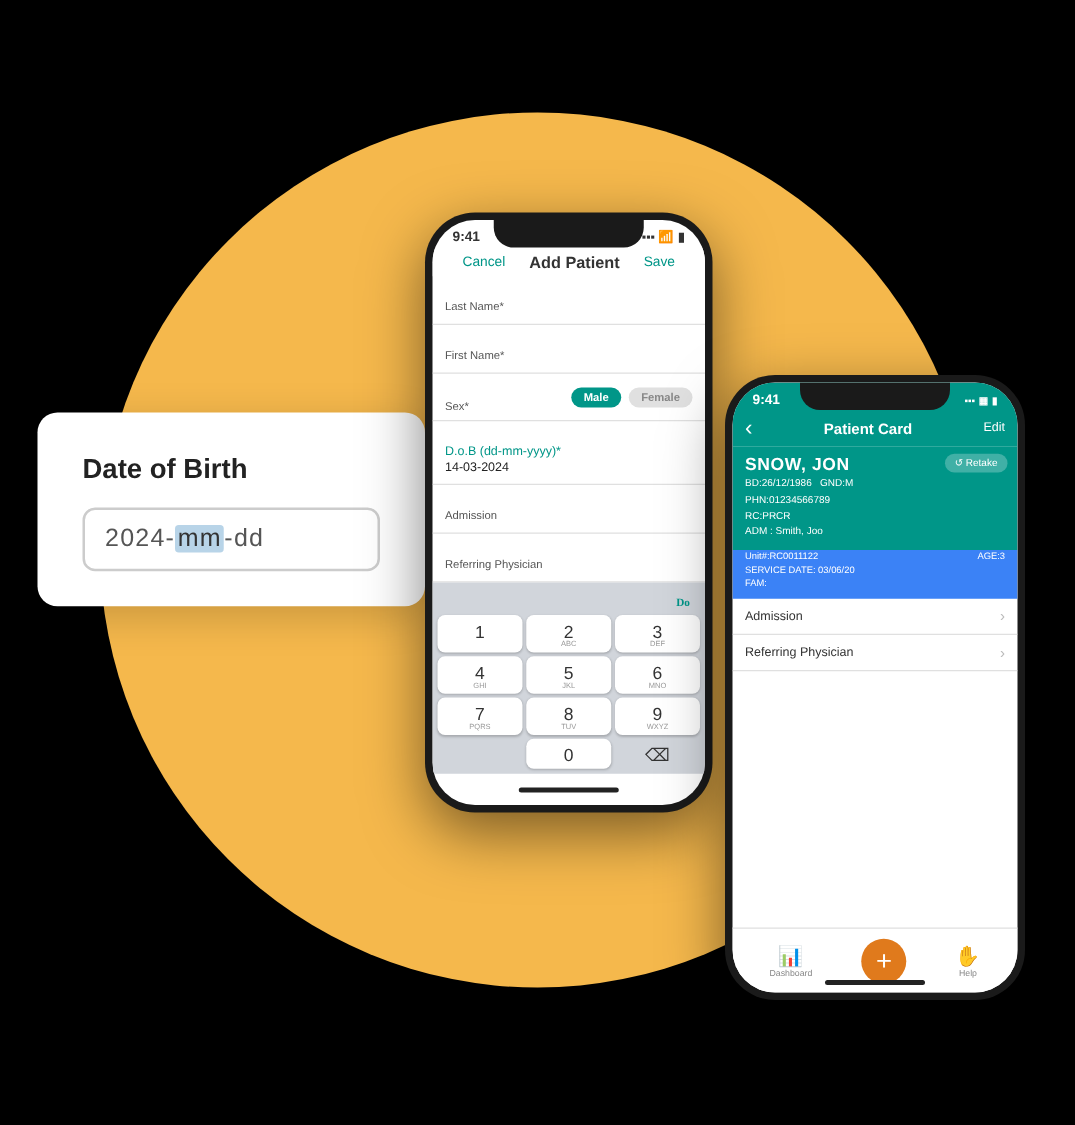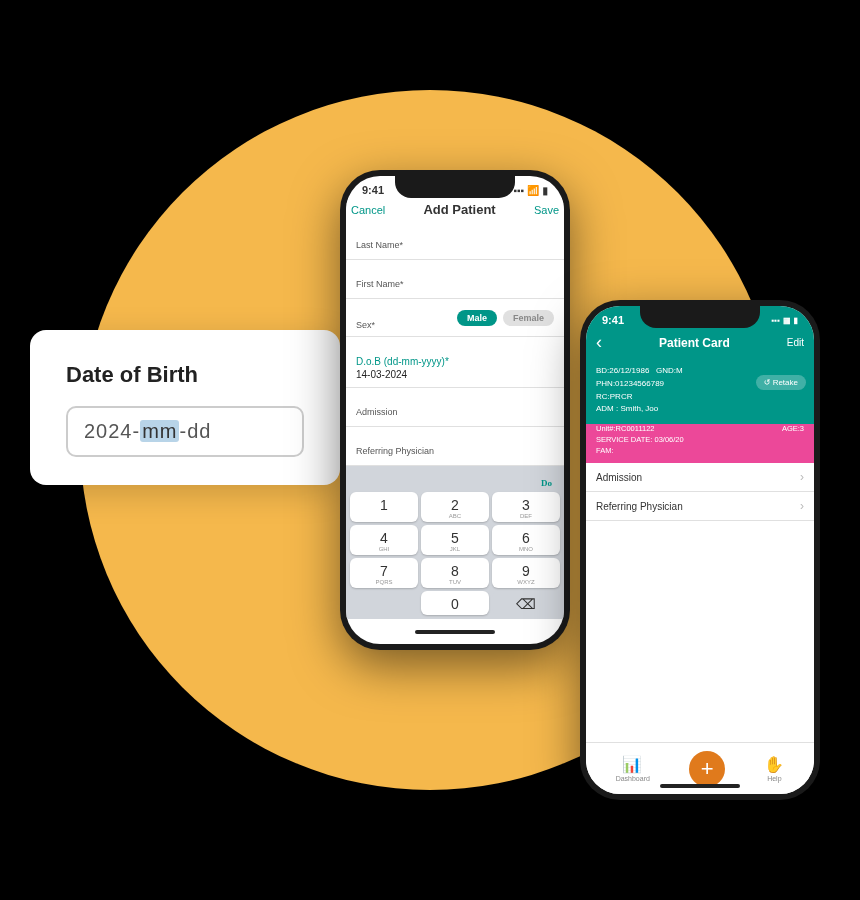--- a/index.html
+++ b/index.html
@@ -123,21 +123,21 @@
     }
     .phone2 .phone-inner {
       top: 6px; left: 6px; right: 6px; bottom: 6px;
     }
 
     
     .app-nav {
       display: flex;
       justify-content: space-between;
       align-items: center;
-      padding: 4px 5px;
+      padding: 4px 24px;
       background: #fff;
     }
     .nav-cancel { color: #009688; font-size: 11px; }
     .nav-title { font-size: 13px; font-weight: 600; color: #333; }
     .nav-save { color: #009688; font-size: 11px; }
 
     
     .form-field {
       border-bottom: 1px solid #e0e0e0;
       padding: 7px 10px;
@@ -251,37 +251,37 @@
     .patient-info-banner {
       background: #009688;
       padding: 6px 10px 8px;
       color: #fff;
       position: relative;
     }
     .patient-name { font-size: 14px; font-weight: 700; letter-spacing: 0.5px; }
     .patient-details { font-size: 8px; margin-top: 2px; line-height: 1.6; }
     .retake-btn {
       position: absolute;
-      top: 18px;
+      top: 6px;
       right: 8px;
       background: rgba(255,255,255,0.25);
       border-radius: 12px;
       padding: 3px 8px;
       font-size: 8px;
       color: #fff;
       display: flex;
       align-items: center;
       gap: 3px;
     }
 
     .patient-extra {
       display: grid;
       grid-template-columns: 1fr 1fr;
       gap: 2px;
-      background: #ec4899;
+      background: #3b82f6;
       padding: 0 10px 8px;
       color: #fff;
       font-size: 7.5px;
     }
     .card-row {
       display: flex;
       justify-content: space-between;
       align-items: center;
       padding: 7px 10px;
       border-bottom: 1px solid #e0e0e0;
@@ -429,20 +429,21 @@
       </div>
     </div>
 
     <div class="patient-card-nav">
       <span class="pc-back">‹</span>
       <span class="pc-title">Patient Card</span>
       <span class="pc-edit">Edit</span>
     </div>
 
     <div class="patient-info-banner">
+      <div class="patient-name">SNOW, JON</div>
       <div class="patient-details">
         <span>BD:26/12/1986</span>&nbsp;&nbsp;
         <span>GND:M</span>
         <br>
         <span>PHN:01234566789</span>
         <br>
         <span>RC:PRCR</span>
         <br>
         <span>ADM : Smith, Joo</span>
       </div>

